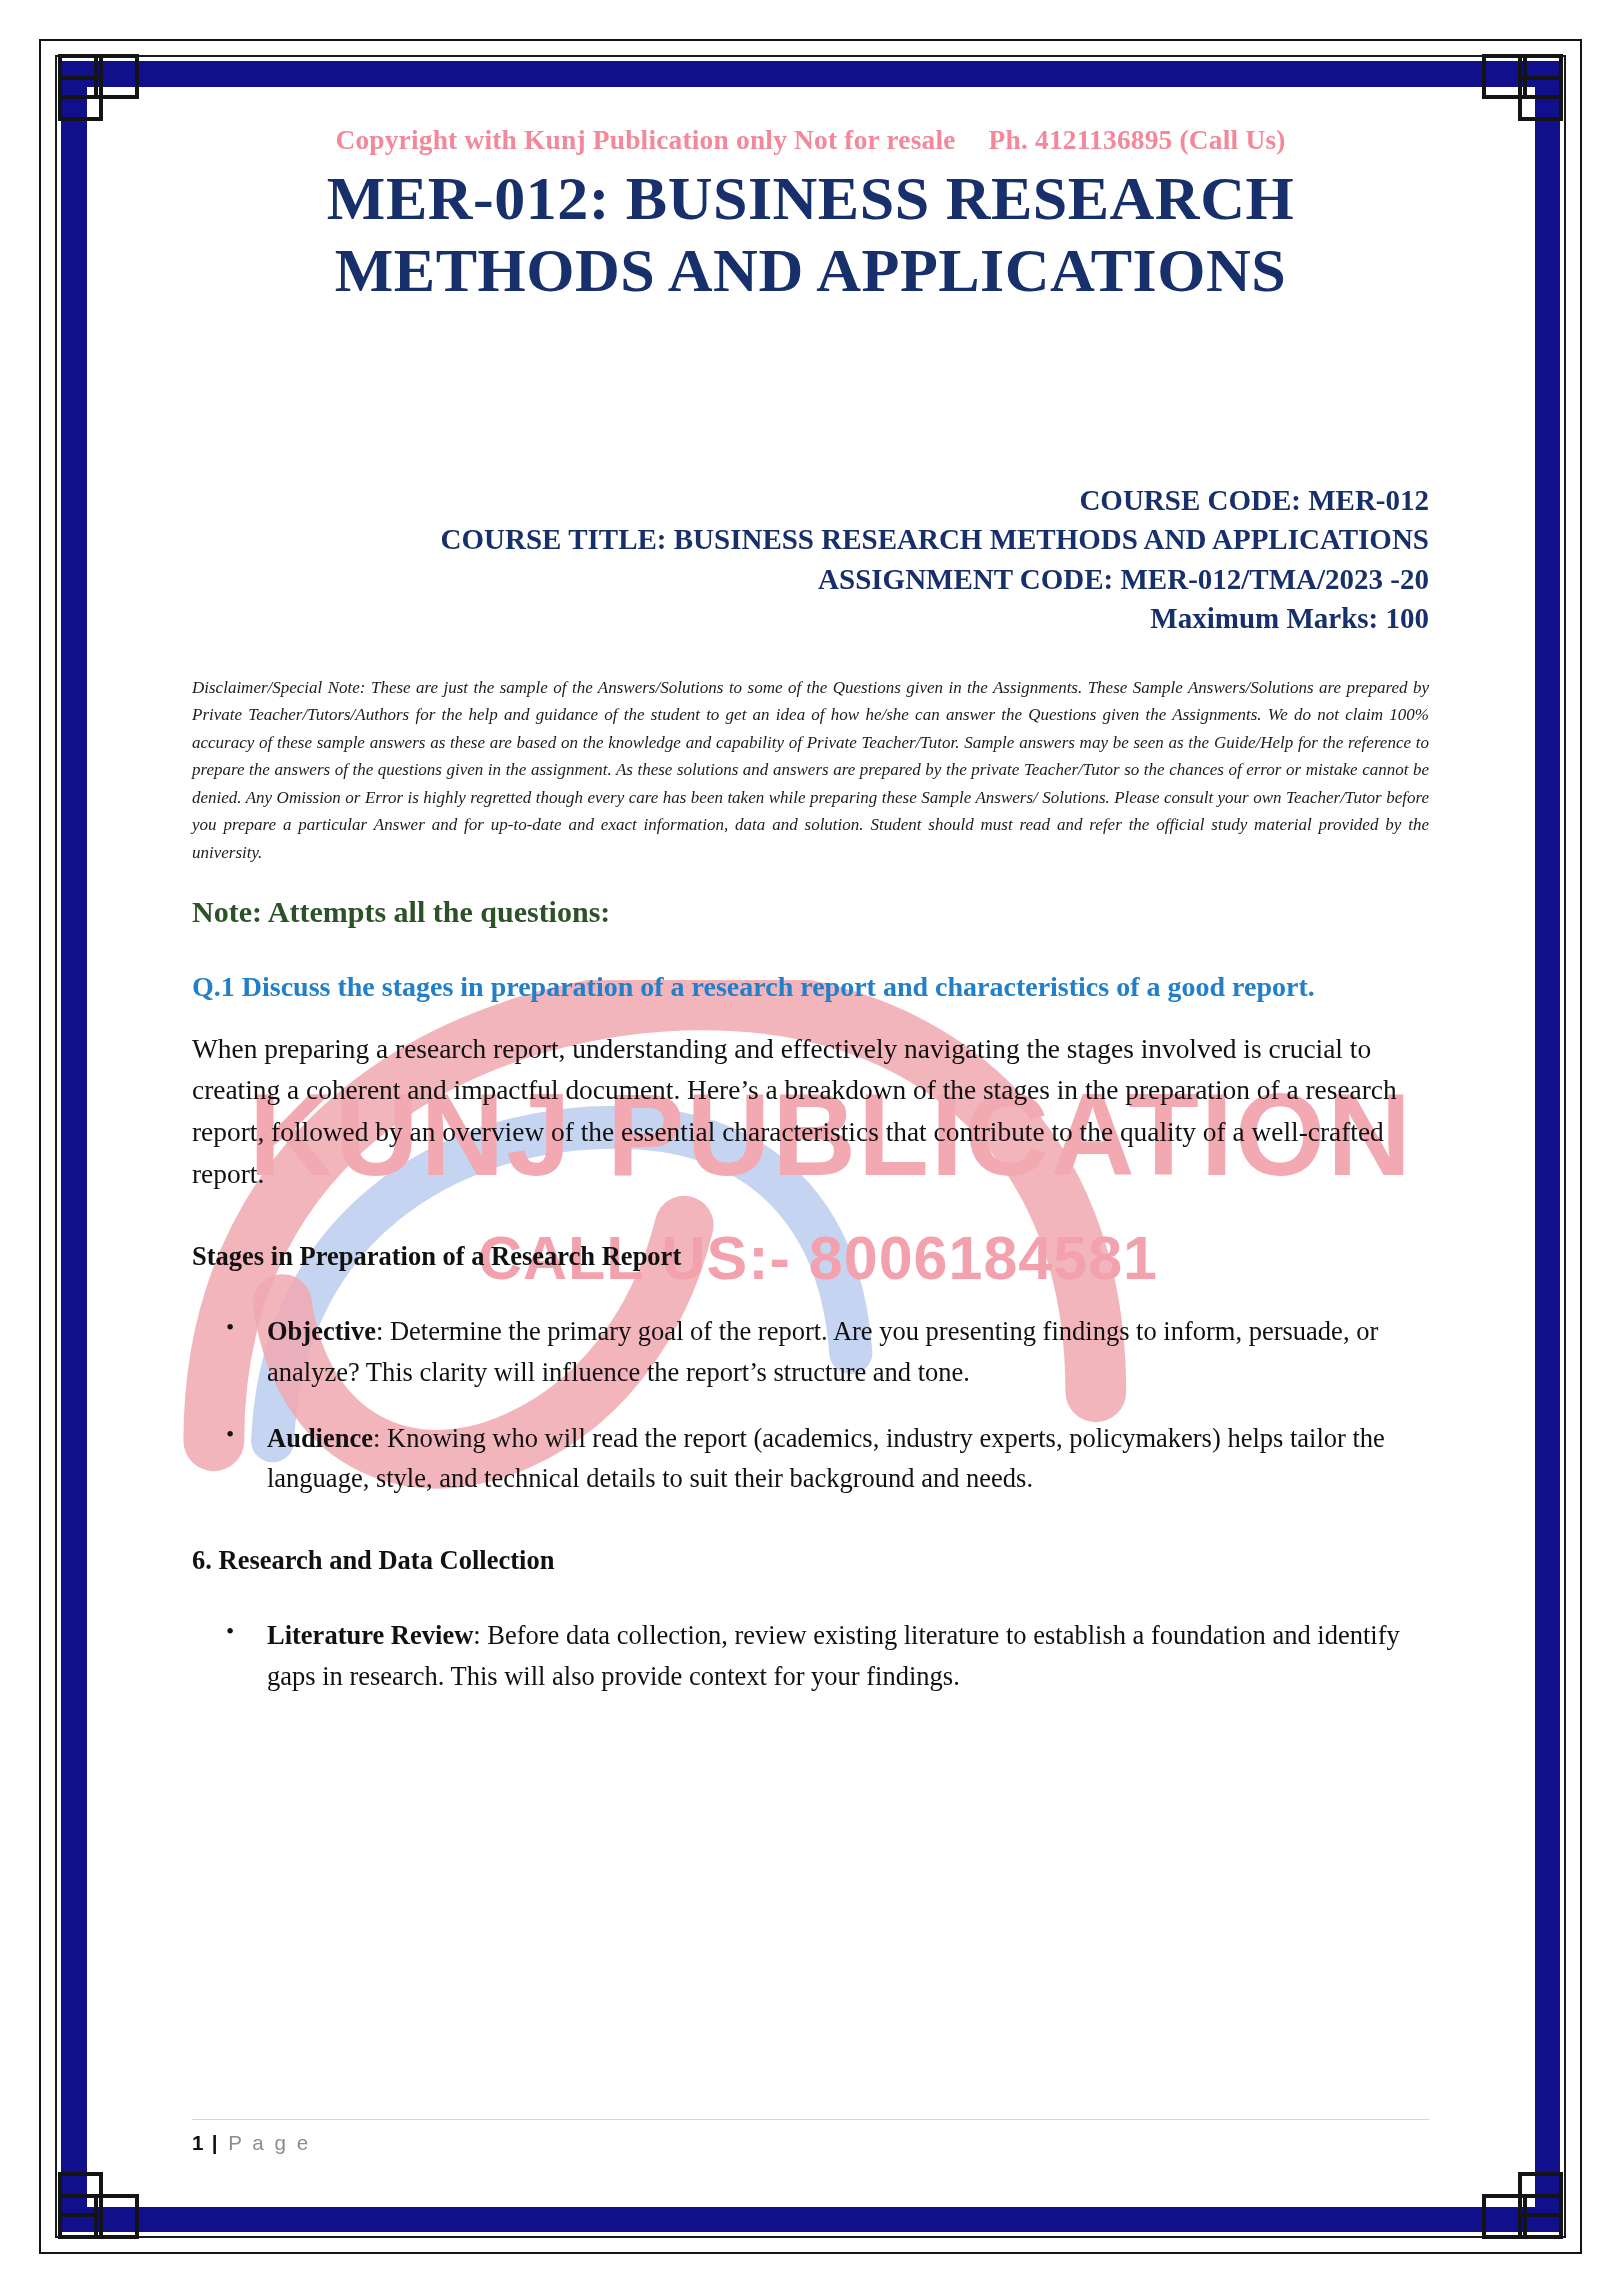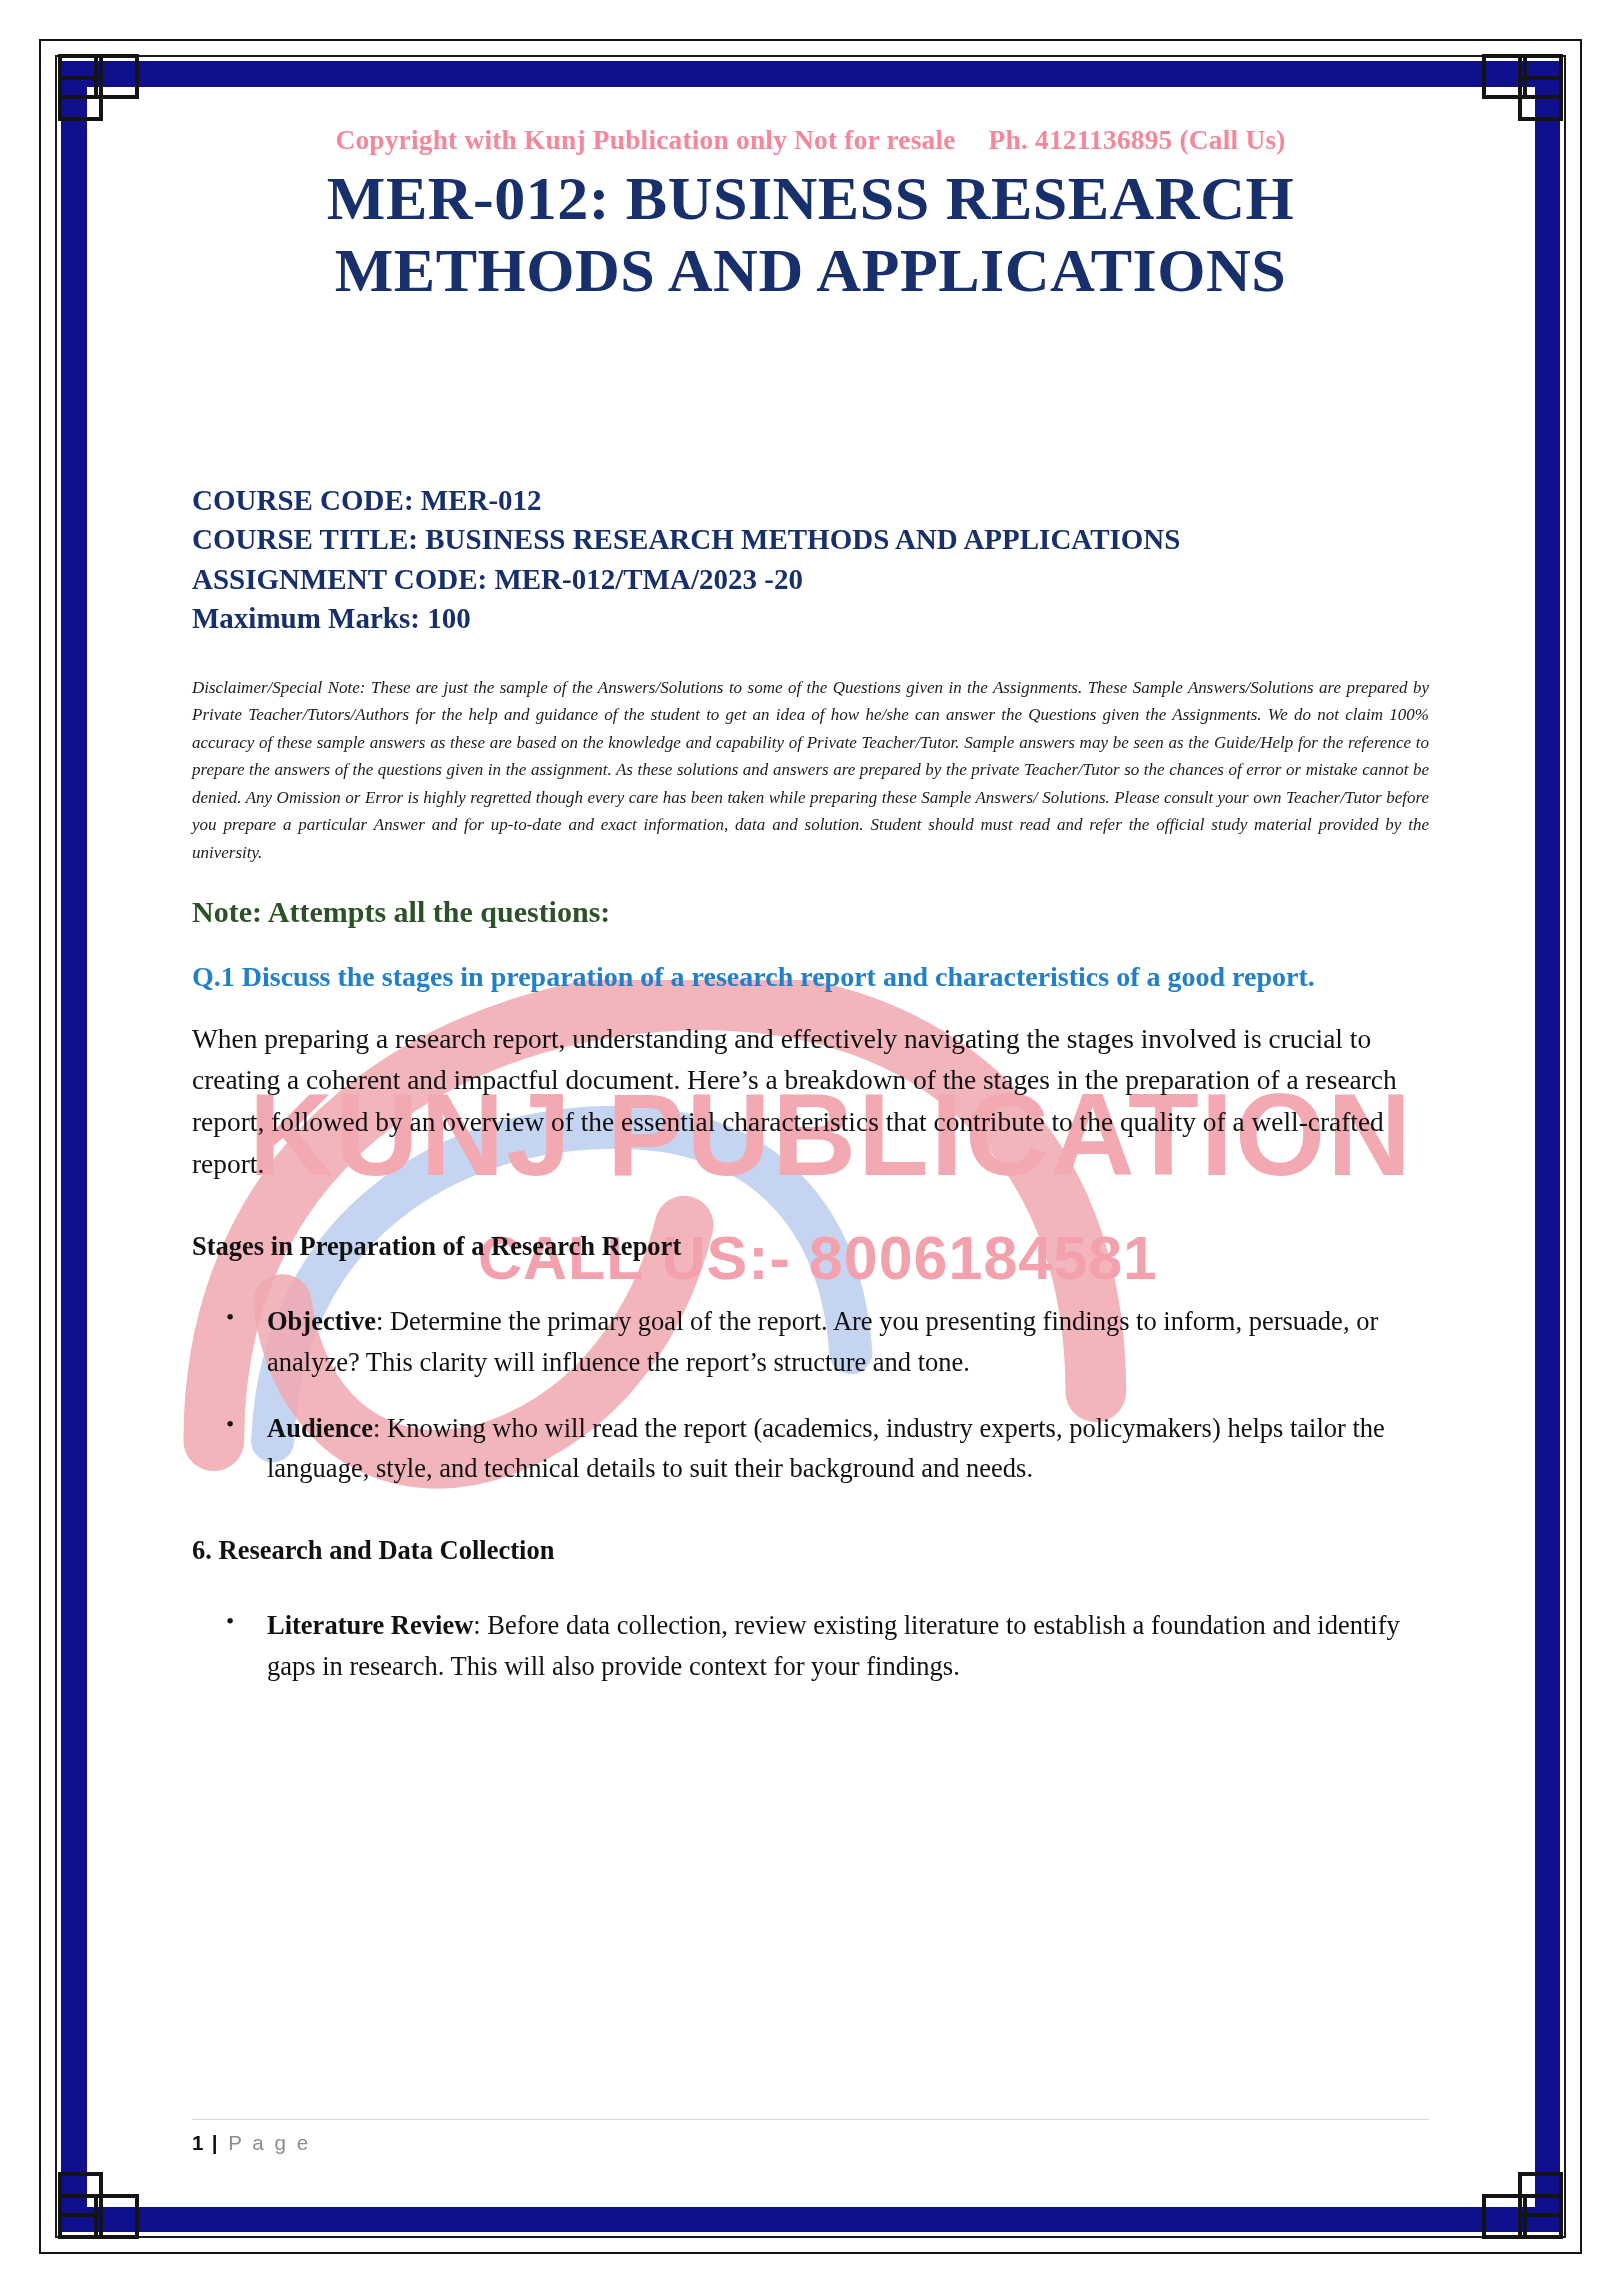--- a/index.html
+++ b/index.html
@@ -131,20 +131,21 @@
     font-size: 62px;
     line-height: 1.17;
     color: #17306b;
     text-align: center;
     letter-spacing: 0.5px;
     margin-top: 3.9px;
   }
 
   .course-block {
     margin-top: 174px;
+    text-align: right;
     font-family: "Liberation Serif", serif;
     font-weight: bold;
     font-size: 29px;
     line-height: 1.36;
     color: #17306b;
   }
 
   .disclaimer {
     margin-top: 35px;
     font-family: "Liberation Serif", serif;
@@ -157,21 +158,21 @@
 
   .note-line {
     margin-top: 29px;
     font-family: "Liberation Serif", serif;
     font-weight: bold;
     font-size: 30px;
     color: #2d5128;
   }
 
   .q-heading {
-    margin-top: 28px;
+    margin-top: 38px;
     font-family: "Liberation Serif", serif;
     font-weight: bold;
     font-size: 28px;
     line-height: 1.42;
     color: #2180c9;
   }
 
   .body-para {
     margin-top: 21.6px;
     font-family: "Liberation Serif", serif;

